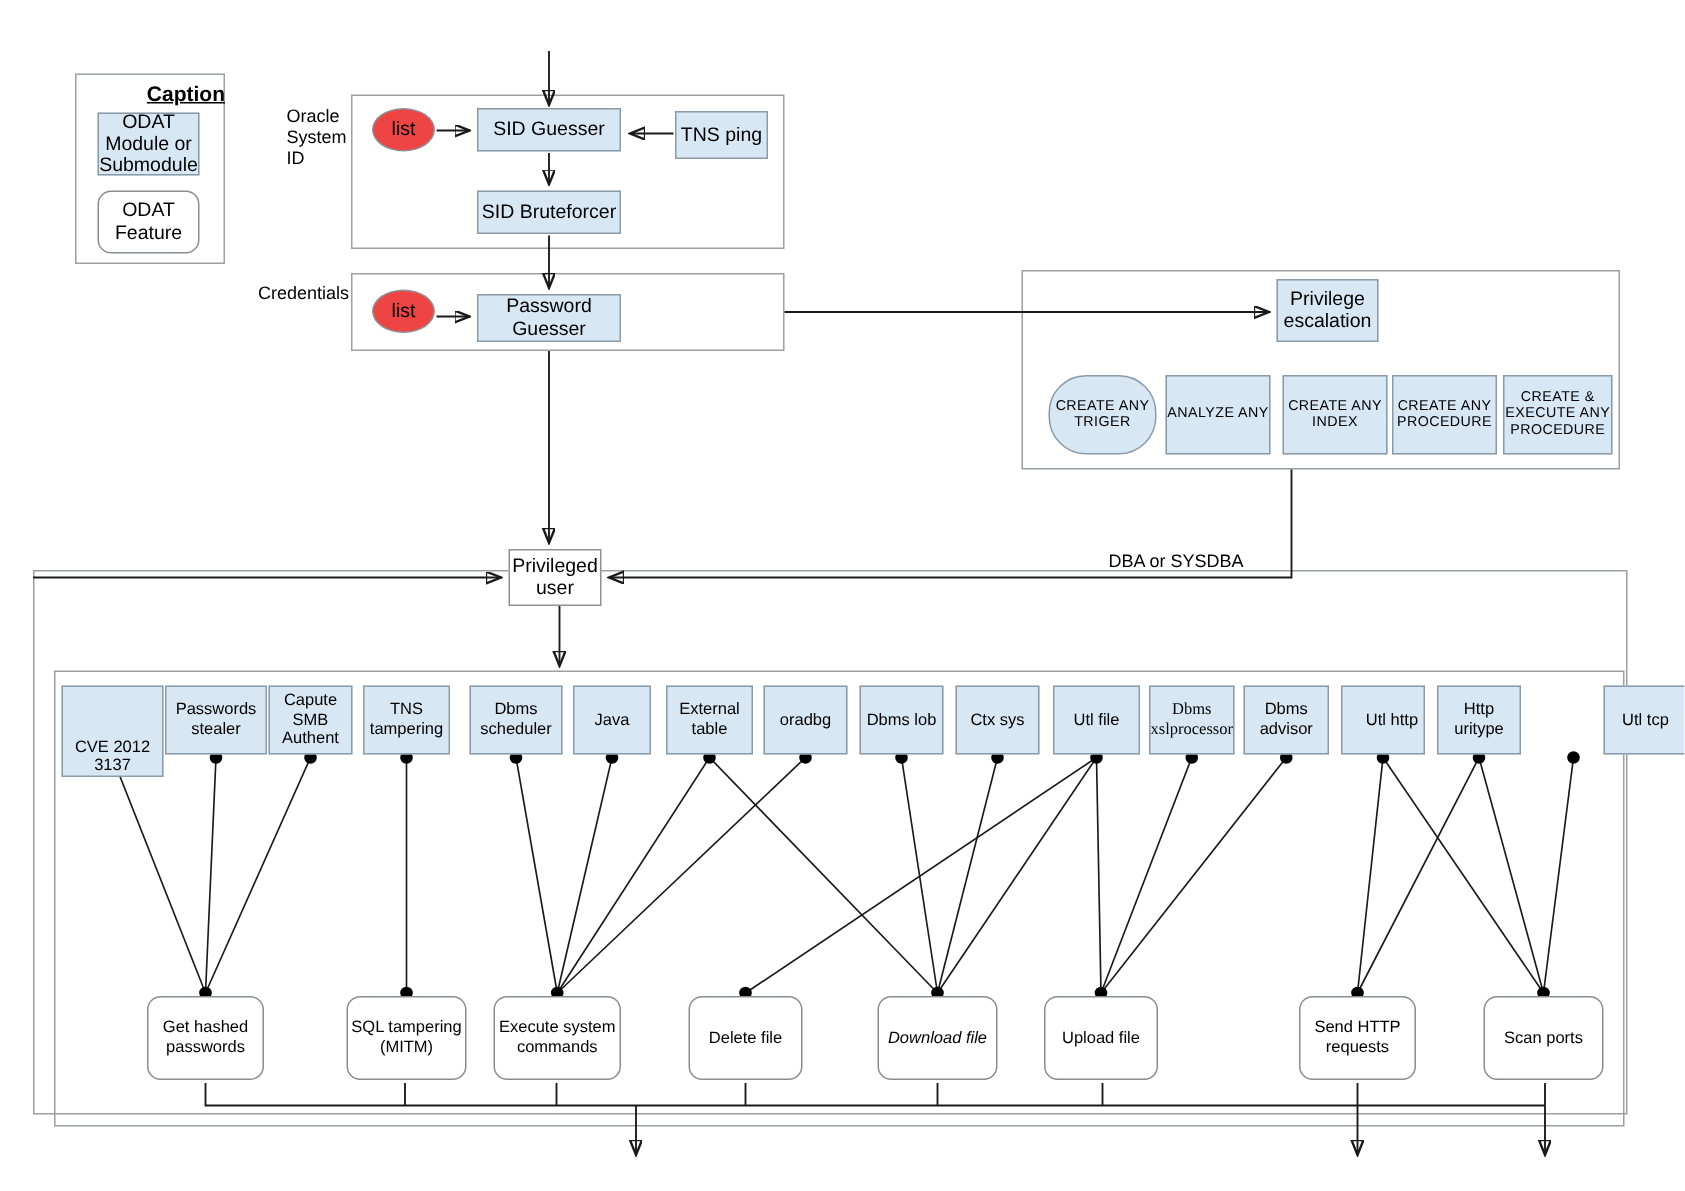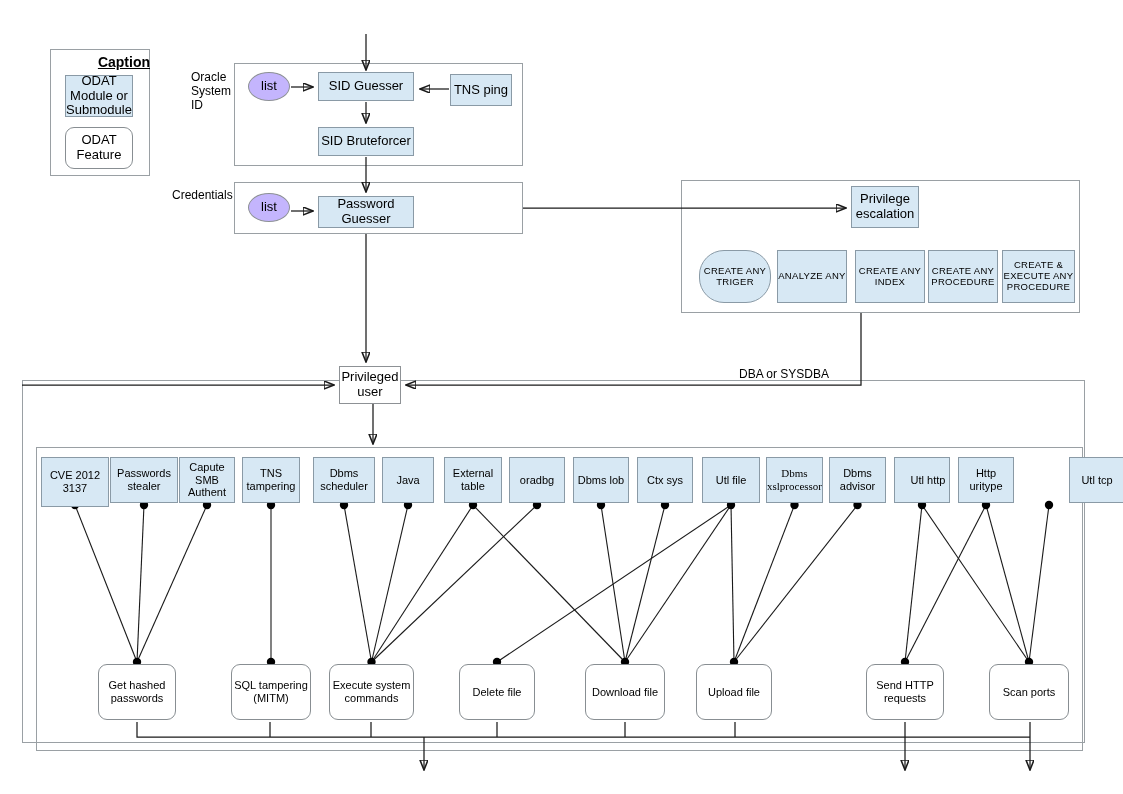--- a/index.html
+++ b/index.html
@@ -31,21 +31,21 @@
   .module{
     background:#d7e8f4;
     border:1px solid #8a9aa6;
   }
   .feature{
     background:#ffffff;
     border:1px solid #888e92;
     border-radius:9px;
   }
   .ellipse{
-    background:#c4b5fd;
+    background:#ef4444;
     border:1px solid #8d9195;
     border-radius:50%;
   }
   .plainbox{
     background:#ffffff;
     border:1px solid #8d9195;
   }
   .container{
     position:absolute;
     box-sizing:border-box;
@@ -170,21 +170,21 @@
     <span>Privileged user</span>
   </div>
   <div class="label" style="left:739px;top:368px;">
     <span>DBA or SYSDBA</span>
   </div>
 
   <div class="container" style="left:22px;top:380px;width:1063px;height:363px;"></div>
   <div class="container" style="left:36px;top:447px;width:1047px;height:304px;"></div>
 
   <div id="modules-layer">
-      <div class="node module small" style="left: 41px; top: 457px; width: 68px; height: 50px;">
+      <div class="node module small" style="left: 41px; top: 457px; width: 68px; height: 61px; align-items: flex-end;">
         <span>CVE 2012 3137</span>
       </div>
       <div class="node module small" style="left: 110px; top: 457px; width: 68px; height: 46px;">
         <span>Passwords stealer</span>
       </div>
       <div class="node module small" style="left: 179px; top: 457px; width: 56px; height: 46px;">
         <span>Capute SMB Authent</span>
       </div>
       <div class="node module small" style="left: 242px; top: 457px; width: 58px; height: 46px;">
         <span>TNS tampering</span>
@@ -232,21 +232,21 @@
       </div>
       <div class="node feature small" style="left: 231px; top: 664px; width: 80px; height: 56px;">
         <span>SQL tampering (MITM)</span>
       </div>
       <div class="node feature small" style="left: 329px; top: 664px; width: 85px; height: 56px;">
         <span>Execute system commands</span>
       </div>
       <div class="node feature small" style="left: 459px; top: 664px; width: 76px; height: 56px;">
         <span>Delete file</span>
       </div>
-      <div class="node feature small" style="left: 585px; top: 664px; width: 80px; height: 56px;">
+      <div class="node feature small" style="left: 585px; top: 664px; width: 80px; height: 56px; font-style: italic;">
         <span>Download file</span>
       </div>
       <div class="node feature small" style="left: 696px; top: 664px; width: 76px; height: 56px;">
         <span>Upload file</span>
       </div>
       <div class="node feature small" style="left: 866px; top: 664px; width: 78px; height: 56px;">
         <span>Send HTTP requests</span>
       </div>
       <div class="node feature small" style="left: 989px; top: 664px; width: 80px; height: 56px;">
         <span>Scan ports</span>

